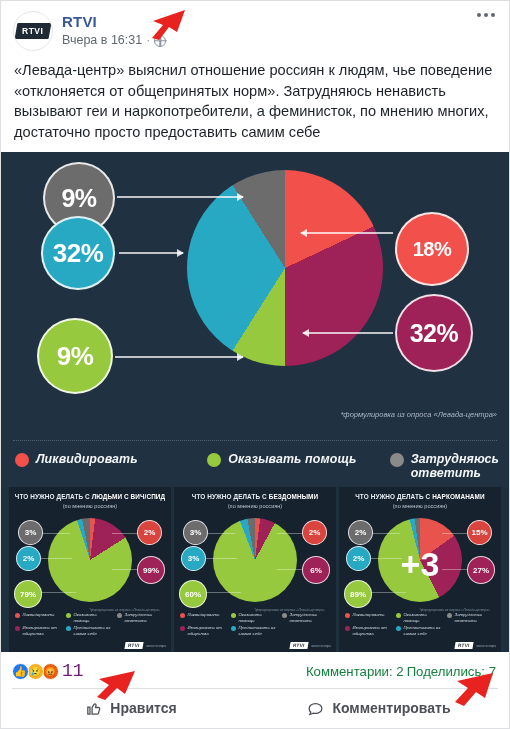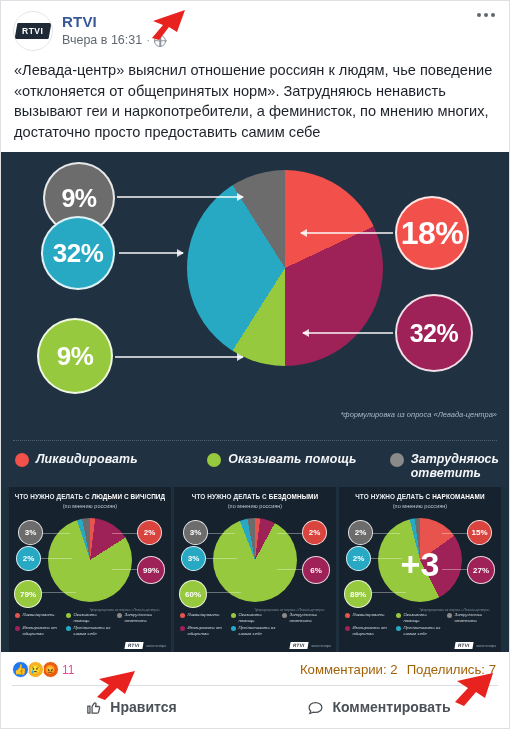--- a/index.html
+++ b/index.html
@@ -92,21 +92,21 @@
   }
   .bubble {
     position: absolute; border-radius: 50%;
     display: flex; align-items: center; justify-content: center;
     color: #fff; font-weight: bold; border: 2px solid rgba(255,255,255,.85);
     letter-spacing: -.5px;
   }
   .bub-gray  { left: 42px;  top: 10px;  width: 72px; height: 72px; background: #6c6c6c; font-size: 25px; }
   .bub-teal  { left: 40px;  top: 64px;  width: 74px; height: 74px; background: #27a9c4; font-size: 26px; }
   .bub-green { left: 36px;  top: 166px; width: 76px; height: 76px; background: #96c93d; font-size: 26px; }
-  .bub-red   { left: 394px; top: 44px;  width: 74px; height: 74px; background: #f2504b; font-size: 32px; }
+  .bub-red   { left: 394px; top: 60px;  width: 74px; height: 74px; background: #f2504b; font-size: 20px; }
   .bub-mag   { left: 394px; top: 142px; width: 78px; height: 78px; background: #9e2257; font-size: 25px; }
   .lead {
     position: absolute; height: 1.6px; background: rgba(255,255,255,.72);
   }
   .lead::after {
     content: ""; position: absolute; top: -3.2px; width: 0; height: 0;
     border-top: 4.4px solid transparent; border-bottom: 4.4px solid transparent;
   }
   .lead.to-right::after { right: -1px; border-left: 7px solid rgba(255,255,255,.82); }
   .lead.to-left::after  { left: -1px;  border-right: 7px solid rgba(255,255,255,.82); }
@@ -210,22 +210,22 @@
   .react-icons { display: flex; align-items: center; }
   .r-icon {
     width: 17px; height: 17px; border-radius: 50%;
     display: flex; align-items: center; justify-content: center;
     font-size: 10px; color: #fff; margin-right: -2px;
     border: 1px solid #fff; position: relative;
   }
   .r-like { background: #2078f4; z-index: 3; }
   .r-sad  { background: #f7b125; z-index: 2; }
   .r-angry{ background: #e8600f; z-index: 1; }
-  .react-count { color: #ec4899; font-size: 12px; }
-  .react-right { color: #a16207; font-size: 13.2px; display: flex; gap: 9px; }
+  .react-count { color: #701a75; font-size: 18px; font-family: Liberation Mono, monospace; }
+  .react-right { color: #15803d; font-size: 13.2px; display: flex; gap: 3px; }
   .divider-line { height: 1px; background: #dadde1; margin: 0 11px; }
   .action-bar {
     display: flex; align-items: stretch; height: 42px;
     padding: 0 6px;
   }
   .action-btn {
     flex: 1; display: flex; align-items: center; justify-content: center;
     gap: 8px; color: #4b4f56; font-size: 14px; font-weight: bold;
     cursor: pointer; user-select: none;
   }

